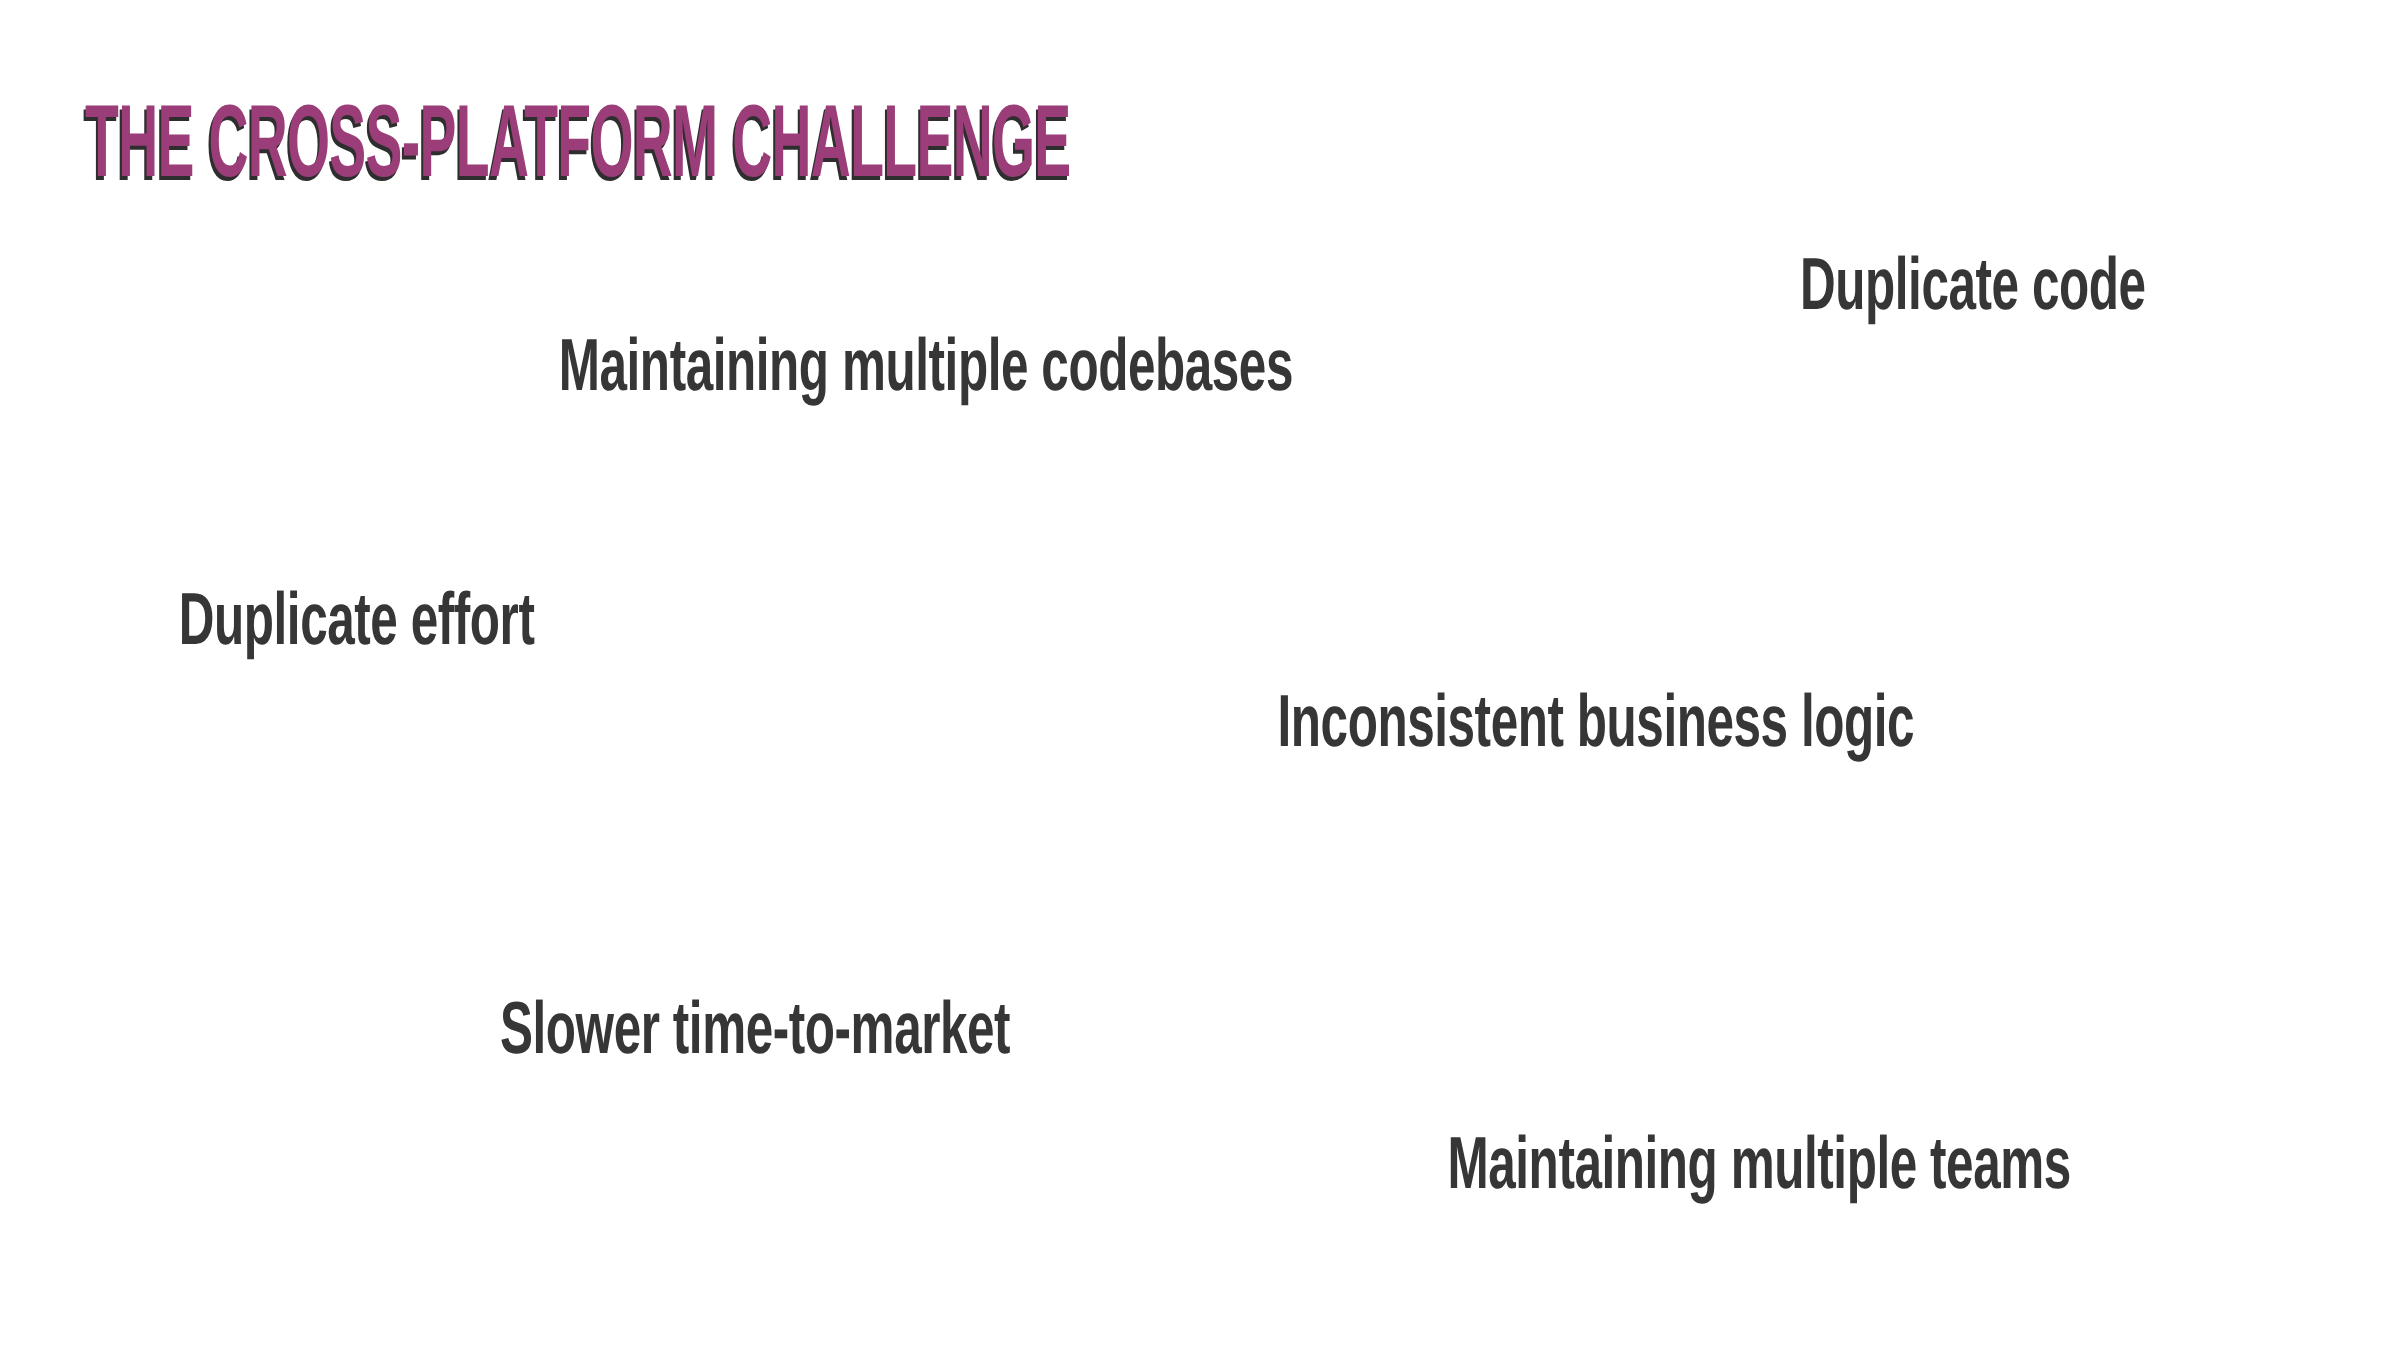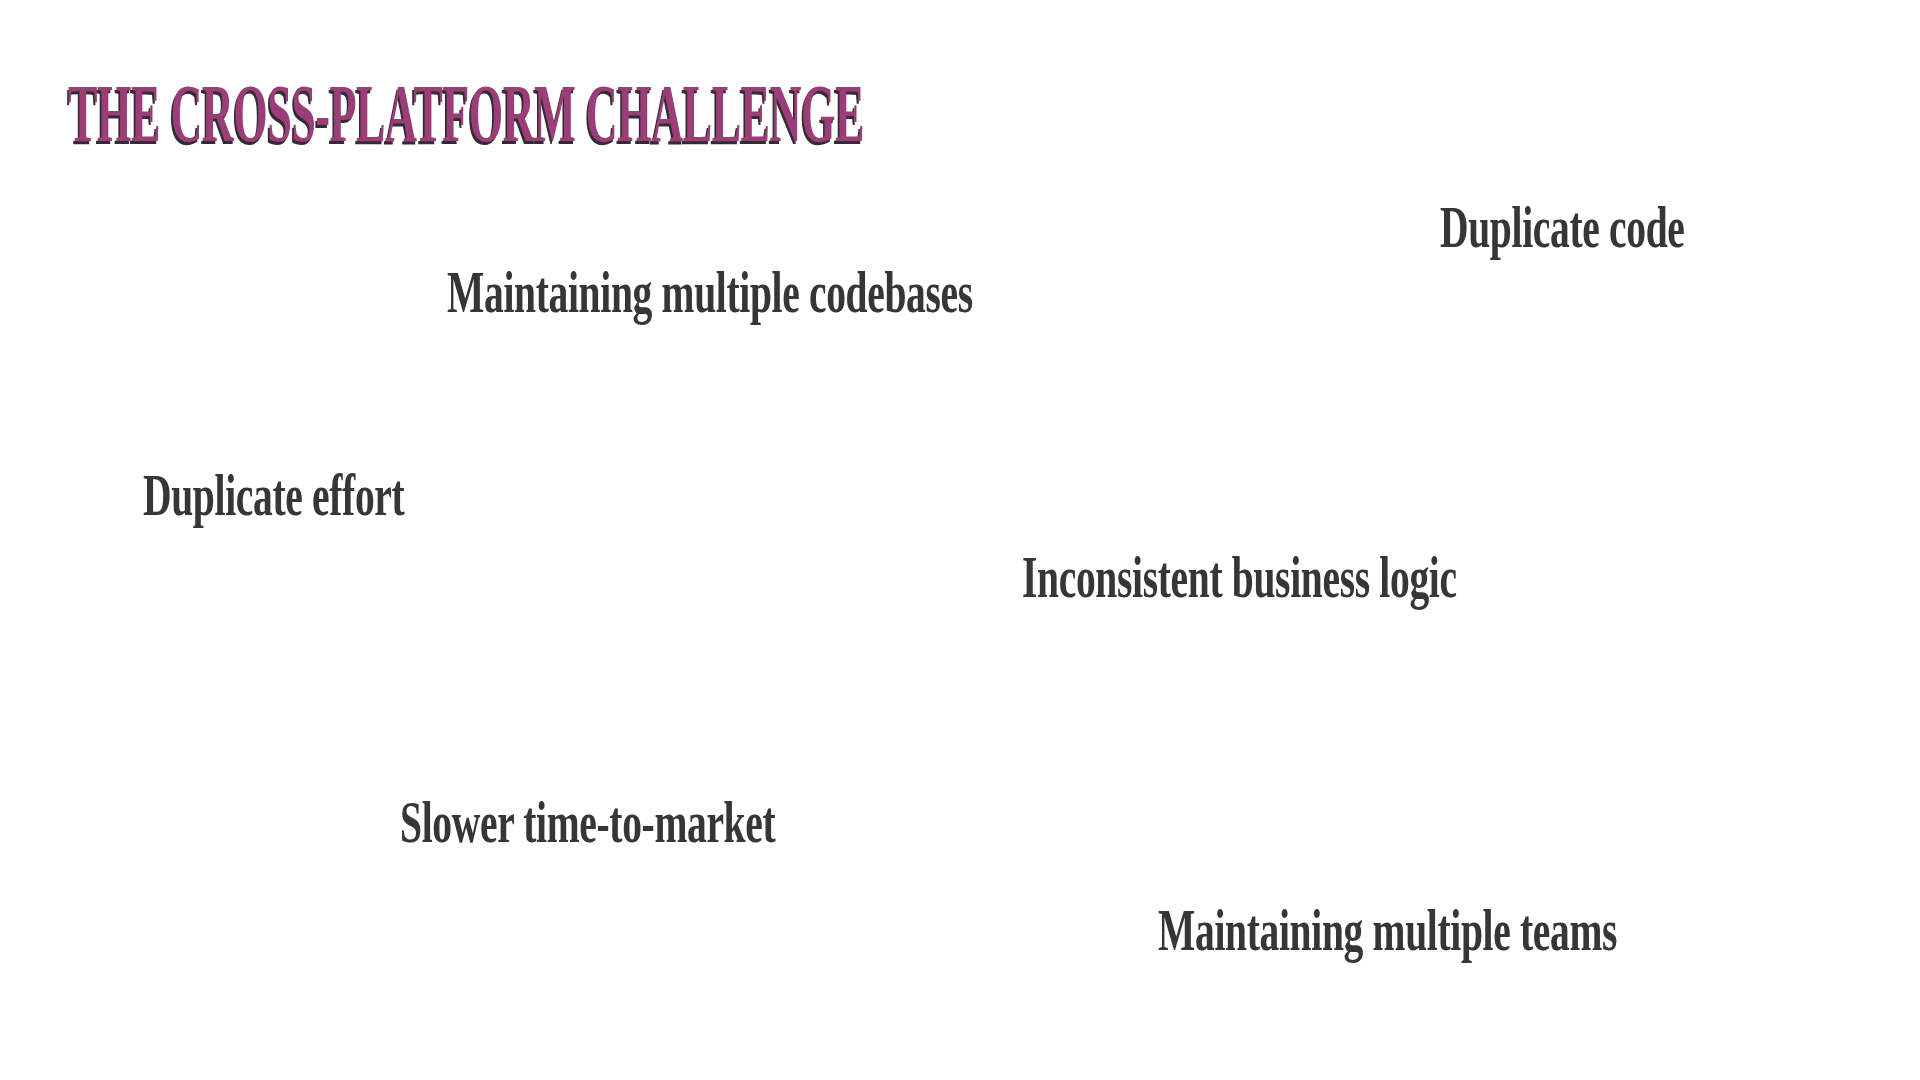--- a/index.html
+++ b/index.html
@@ -9,21 +9,21 @@
     --bg-color:#ffffff;
   }
   html,body{margin:0;padding:0;}
   body{
     width:1920px;height:1080px;
     background:var(--bg-color);
     overflow:hidden;position:relative;
     font-family:"Liberation Sans",sans-serif;
   }
   .slide{
-    position:absolute;left:0;top:0;width:1716px;height:1080px;font-family:Liberation Serif, serif;
+    position:absolute;left:0;top:0;width:1716px;height:1080px;
   }
   .slide-title{
     position:absolute;left:68px;top:18px;
     font-size:82px;font-weight:700;line-height:1;
     letter-spacing:-1px;white-space:nowrap;
     color:var(--title-color);
     text-shadow:-3px 3px 0 var(--title-shadow);
     transform:scaleX(0.54);transform-origin:left top;
   }
   .challenge-item{

